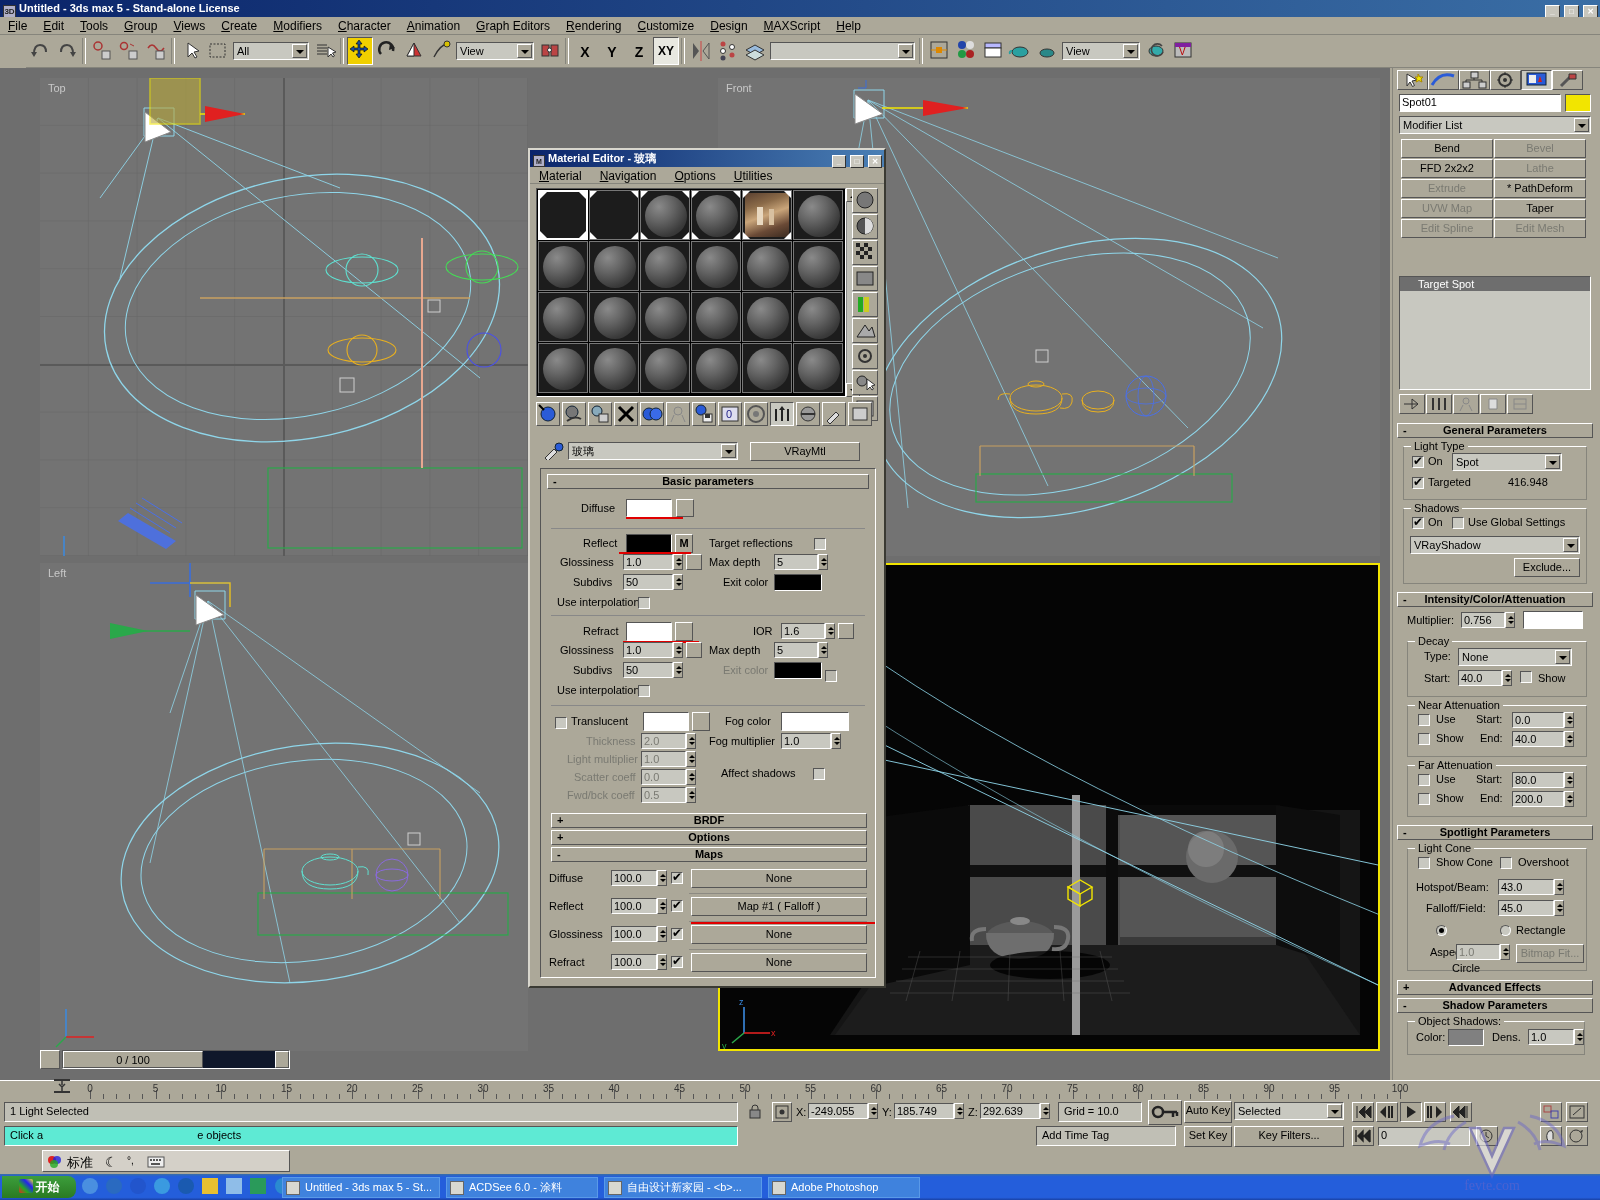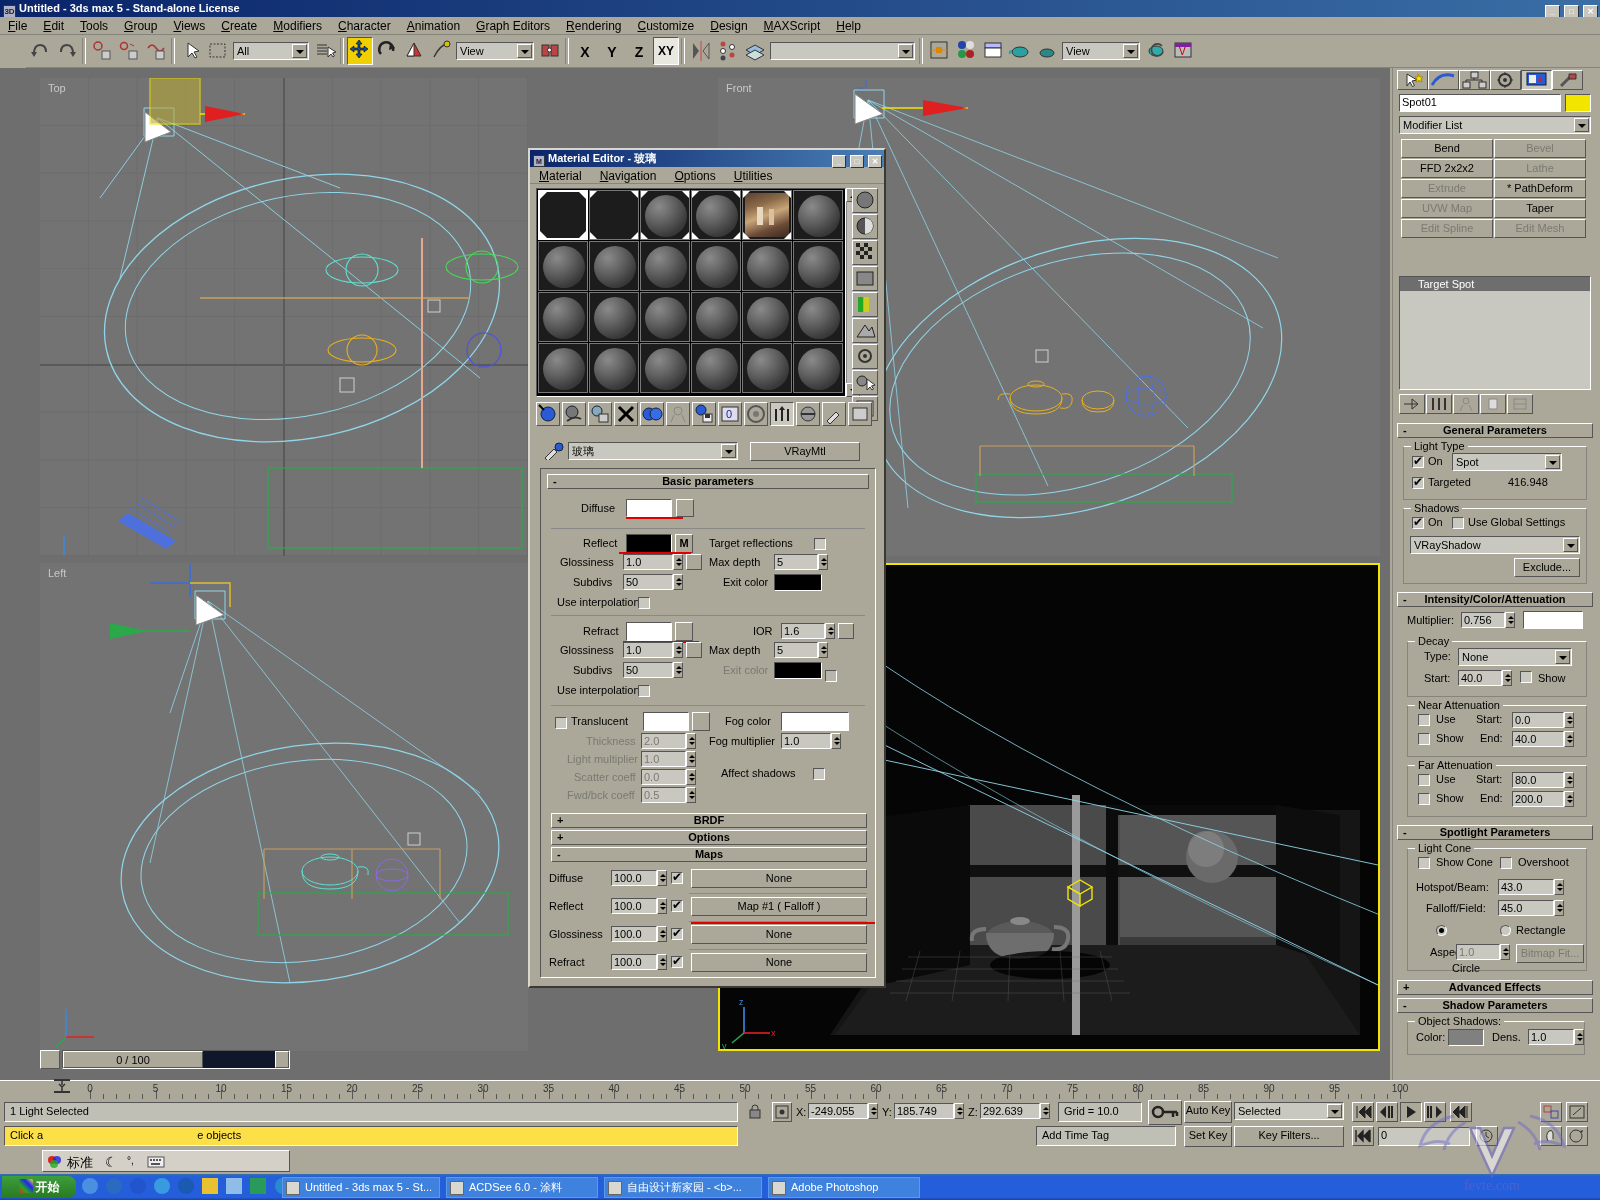--- a/index.html
+++ b/index.html
@@ -1368,21 +1368,21 @@
           <rect x="3" y="3" width="7" height="6" fill="none" stroke="#a44"></rect>
           <rect x="10" y="8" width="7" height="7" fill="none" stroke="#44a"></rect>
         </svg></div>
     <div class="bev" style="position:absolute;left:1566px;top:2px;width:22px;height:20px;"><svg width="20" height="18" viewBox="0 0 20 18">
           <rect x="3" y="3" width="14" height="12" fill="none" stroke="#333"></rect>
           <path d="M6 12 l8 -7" stroke="#333"></path>
         </svg></div>
   </div>
 
   <div id="promptrow">
-    <div class="bevin" style="position:absolute;left:4px;top:0;width:734px;height:20px;background:#fde047;padding:2px 0 0 5px;">
+    <div class="bevin" style="position:absolute;left:4px;top:0;width:734px;height:20px;background:#5eead4;padding:2px 0 0 5px;">
       <span>Click a</span>
       <span style="display:inline-block;width:148px;"></span>
       <span>e objects</span>
     </div>
     <div class="btn" style="position:absolute;left:1184px;top:0px;width:48px;height:21px;">Set Key</div>
     <div class="btn" style="position:absolute;left:1234px;top:0px;width:110px;height:21px;">Key Filters...</div>
     <div class="bev" style="position:absolute;left:1352px;top:0px;width:22px;height:20px;"><svg width="20" height="18" viewBox="0 0 20 18">
           <path d="M3 3 v12 M5 9 l5 -5 v10z M11 9 l5 -5 v10z M17 3 v12" fill="#222" stroke="#222" stroke-width="1.4"></path>
         </svg></div>
     <div class="field" style="position:absolute;left:1378px;top:1px;width:92px;height:19px;">0</div>

